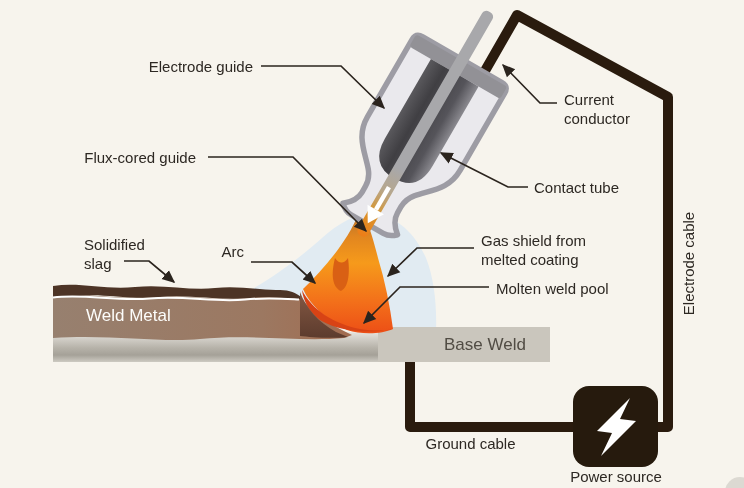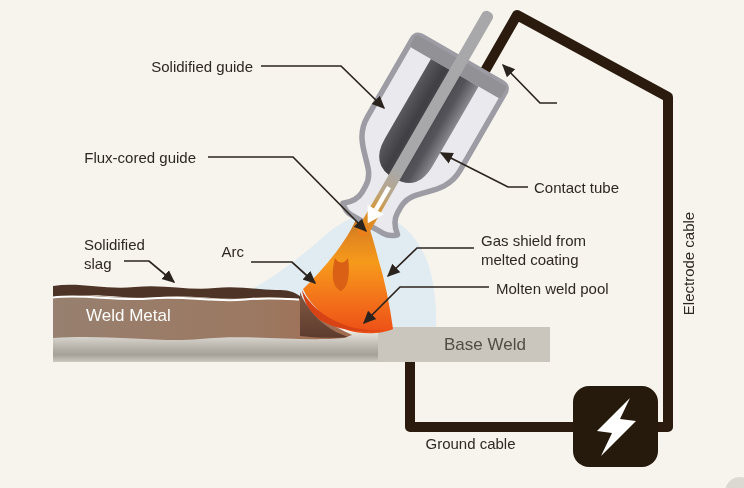--- a/index.html
+++ b/index.html
@@ -106,25 +106,27 @@
       <polyline points="528,187 508,187 441,153" marker-end="url(#arr)"></polyline>
       <polyline points="474,248 417,248 388,276" marker-end="url(#arr)"></polyline>
       <polyline points="489,287 400,287 364,323" marker-end="url(#arr)"></polyline>
       <polyline points="251,262 292,262 315,283" marker-end="url(#arr)"></polyline>
       <polyline points="124,261 149,261 174,282" marker-end="url(#arr)"></polyline>
     </g>
 
     <circle cx="740" cy="492" r="15" fill="#dcd9d2"></circle>
   </svg>
 
-  <div class="lbl right" style="right:491px;top:57px;">Solidified guide</div>
+  <div class="lbl right" style="right:491px;top:57px;">Electrode guide</div>
   <div class="lbl right" style="right:548px;top:148px;">Flux-cored guide</div>
+  <div class="lbl" style="left:564px;top:90px;width:90px;">Current conductor</div>
   <div class="lbl" style="left:481px;top:231px;width:122px;">Gas shield from melted coating</div>
   <div class="lbl" style="left:534px;top:178px;">Contact tube</div>
   <div class="lbl" style="left:496px;top:279px;">Molten weld pool</div>
   <div class="lbl right" style="right:500px;top:242px;">Arc</div>
   <div class="lbl" style="left:84px;top:235px;width:80px;">Solidified slag</div>
   <div class="lbl big white" style="left:86px;top:306px;">Weld Metal</div>
   <div class="lbl big dim" style="left:444px;top:335px;">Base Weld</div>
   <div class="lbl center vertical" style="left:628px;top:254px;width:120px;">Electrode cable</div>
   <div class="lbl center" style="left:403px;top:434px;width:135px;">Ground cable</div>
+  <div class="lbl center" style="left:546px;top:467px;width:140px;">Power source</div>
 
 </div>
 
 </body></html>

